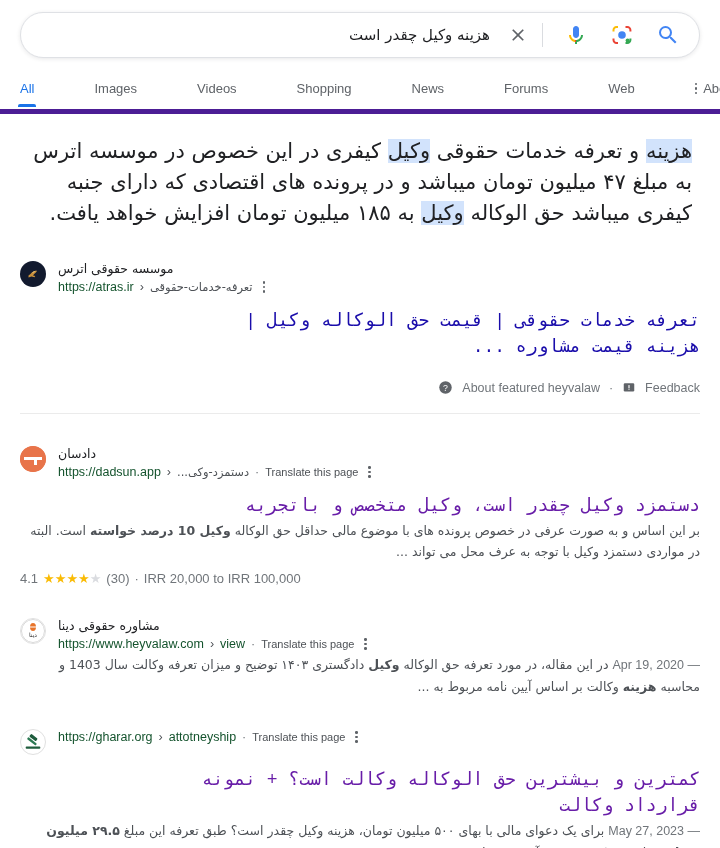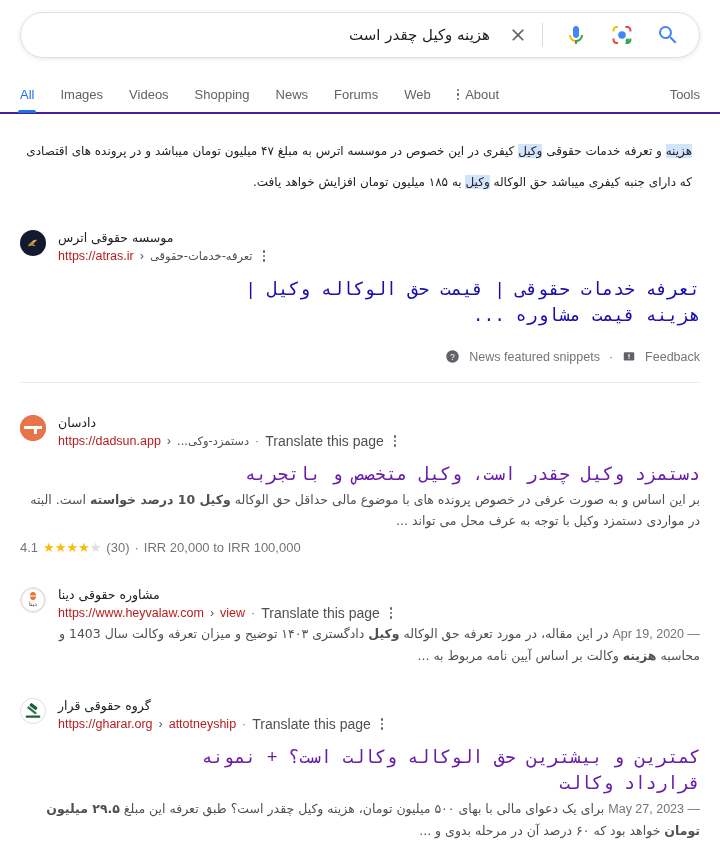--- a/index.html
+++ b/index.html
@@ -53,24 +53,25 @@
   }
   .mic-btn { width: 26px; height: 26px; margin: 0 10px; }
   .lens-btn { width: 26px; height: 26px; margin: 0 10px; }
   .srch-btn { width: 26px; height: 26px; margin: 0 4px 0 10px; }
 
   
   .nav {
     margin-top: 20px;
     padding: 0 20px;
     display: flex;
-    align-items: flex-end;
-    border-bottom: 2px solid #4c1d95;
+    align-items: center;
+    border-bottom: 5px solid #4c1d95;
     height: 36px;
     position: relative;
+    gap: 34px;
   }
   .nav-item {
     font-size: 13px;
     color: #5f6368;
     padding: 0 0 10px 0;
     margin-right: 26px;
     cursor: pointer;
     white-space: nowrap;
     position: relative;
   }
@@ -98,21 +99,21 @@
 
   
   .content { padding: 0 20px; }
 
   
   .fs-block { padding-top: 22px; }
   .fs-text {
     direction: rtl;
     text-align: right;
     font-family: "DejaVu Sans", "Liberation Sans", sans-serif;
-    font-size: 12px;
+    font-size: 21px;
     line-height: 31px;
     color: #202124;
     padding: 0 8px 0 2px;
   }
   .hl { background: #d2e3fc; }
 
   .src-row { display: flex; align-items: flex-start; margin-top: 30px; }
   .favicon {
     width: 26px; height: 26px; border-radius: 50%;
     flex: none; margin-right: 12px; margin-top: 2px;
@@ -124,27 +125,27 @@
     font-size: 12.5px; color: #202124; direction: rtl; text-align: right;
     font-family: "DejaVu Sans", "Liberation Sans", sans-serif;
     line-height: 16px;
     display: inline-block;
   }
   .site-name-row { text-align: left; }
   .url-row {
     display: flex; align-items: center; gap: 6px;
     font-size: 12.5px; color: #4d5156; line-height: 18px; margin-top: 1px;
   }
-  .url-txt { color: #b91c1c; white-space: nowrap; }
+  .url-txt { color: #14532d; white-space: nowrap; }
   .url-rtl {
     direction: rtl;
     font-family: "DejaVu Sans", "Liberation Sans", sans-serif;
     font-size: 11.5px;
   }
-  .translate-link { color: #4d5156; cursor: pointer; font-size: 14px; }
+  .translate-link { color: #4d5156; cursor: pointer; font-size: 11px; }
   .kebab { padding: 0 4px; cursor: pointer; }
 
   .result-title {
     color: #681da8;
     font-size: 18px;
     line-height: 26px;
     direction: rtl;
     text-align: right;
     font-family: Liberation Mono, monospace;
     margin-top: 12px;
@@ -279,21 +280,21 @@
 
     <div class="result-title unvisited">تعرفه خدمات حقوقی | قیمت حق الوکاله وکیل | هزینه قیمت مشاوره ...</div>
 
     <div class="afs-row">
       <span style="display:flex;align-items:center;">
         <svg width="15" height="15" viewBox="0 0 24 24">
             <circle cx="12" cy="12" r="10" fill="#5f6368"></circle>
             <text x="12" y="17" font-size="14" fill="#fff" text-anchor="middle" font-family="Liberation Sans">?</text>
           </svg>
       </span>
-      <span class="lbl">News featured snippets</span>
+      <span class="lbl">About featured heyvalaw</span>
       <span class="afs-sep">·</span>
       <span style="display:flex;align-items:center;">
         <svg width="14" height="14" viewBox="0 0 24 24">
             <rect x="3" y="4" width="18" height="14" rx="2" fill="#5f6368"></rect>
             <rect x="11" y="7" width="2" height="5" fill="#fff"></rect>
             <rect x="11" y="13" width="2" height="2" fill="#fff"></rect>
           </svg>
       </span>
       <span class="lbl">Feedback</span>
     </div>
@@ -368,21 +369,20 @@
     <div class="src-row">
       <div class="favicon" style="background:#fff;border:1px solid #e0e0e0;">
         <svg width="22" height="22" viewBox="0 0 24 24">
           <circle cx="12" cy="12" r="11.5" fill="#fff"></circle>
           <rect x="4" y="17" width="16" height="2.4" rx="1" fill="#1f5c3d"></rect>
           <rect x="8" y="5" width="9" height="3.6" rx="1" fill="#1f5c3d" transform="rotate(38 12 7)"></rect>
           <rect x="5" y="10" width="12" height="2.6" rx="1" fill="#2d7a54" transform="rotate(38 11 11)"></rect>
         </svg>
       </div>
       <div class="src-meta">
-        <div class="site-name-row"><span class="site-name">گروه حقوقی قرار</span></div>
         <div class="url-row">
           <span class="url-txt">https://gharar.org</span>
           <span>›</span>
           <span class="url-txt">attotneyship</span>
           <span class="afs-sep">·</span>
           <span class="translate-link">Translate this page</span>
           <span class="kebab dots-v">
               <i></i>
               <i></i>
               <i></i>

